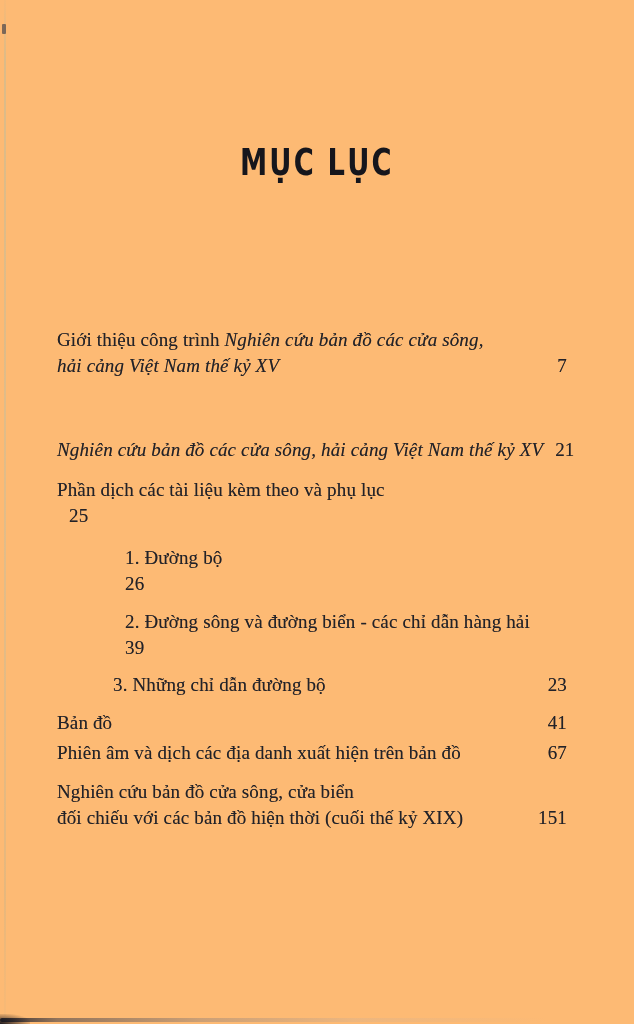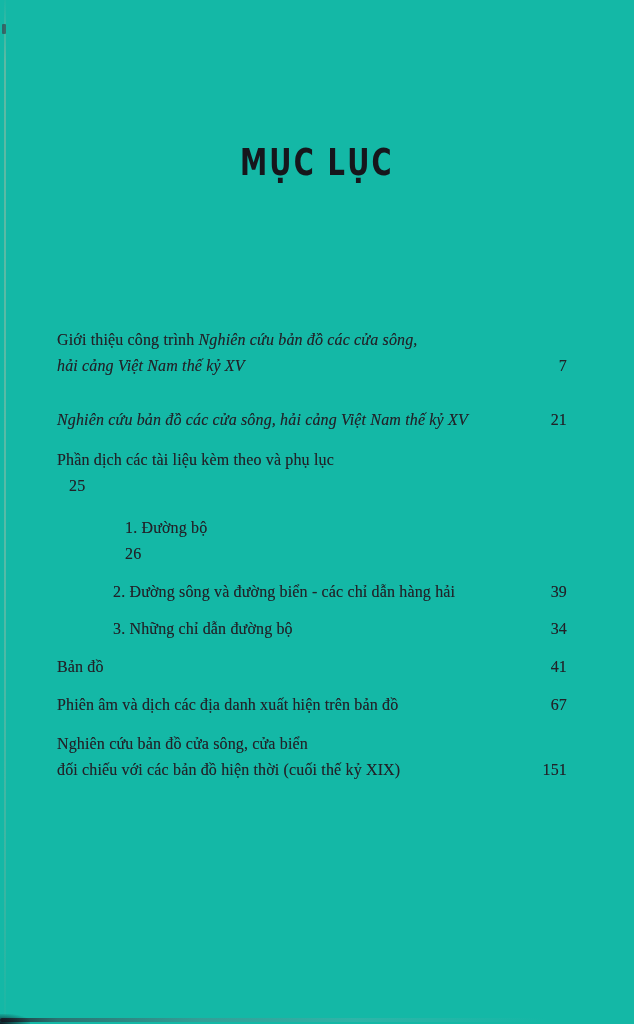--- a/index.html
+++ b/index.html
@@ -1,21 +1,21 @@
 <!DOCTYPE html>
 <html><head>
 <meta charset="utf-8">
 <style>
   html, body { margin: 0; padding: 0; background: #e8e8e6; }
   .scan-page {
     position: relative;
     width: 634px;
     height: 1024px;
     margin: 0 auto;
-    background: #14b8a6;
+    background: #fdba74;
     overflow: hidden;
     font-family: "Liberation Serif", "DejaVu Serif", serif;
     color: #222228;
   }
   
   .edge-left {
     position: absolute; left: 4px; top: 0; bottom: 8px; width: 2px;
     background: linear-gradient(to bottom,
       rgba(160,170,145,0.05),
       rgba(180,188,160,0.45) 6%,
@@ -55,21 +55,21 @@
   h1.title .title-inner {
     display: inline-block;
     transform: scaleX(0.72);
     transform-origin: center;
     letter-spacing: 3px;
     white-space: nowrap;
   }
   .toc {
     margin-top: 145px;
     padding: 0 67px 0 57px;
-    font-size: 16px;
+    font-size: 19px;
     letter-spacing: 0.15px;
   }
   .toc-entry { margin: 0; }
   .toc-line {
     display: flex;
     justify-content: space-between;
     align-items: baseline;
     line-height: 26px;
     white-space: nowrap;
   }
@@ -92,59 +92,59 @@
   <div class="toc">
       <div class="toc-entry" style="margin-top: 0px;">
         <div class="toc-line">
           <span class="toc-text"><span>Giới thiệu công trình </span><span class="italic">Nghiên cứu bản đồ các cửa sông,</span></span>
         </div>
         <div class="toc-line">
           <span class="toc-text"><span class="italic">hải cảng Việt Nam thế kỷ XV</span></span>
           <span class="toc-page">7</span>
         </div>
       </div>
-      <div class="toc-entry" style="margin-top: 28px;">
+      <div class="toc-entry" style="margin-top: 58px;">
         <div class="toc-line">
           <span class="toc-text"><span class="italic">Nghiên cứu bản đồ các cửa sông, hải cảng Việt Nam thế kỷ XV</span></span>
           <span class="toc-page">21</span>
         </div>
       </div>
       <div class="toc-entry" style="margin-top: 14px;">
         <div class="toc-line">
           <span class="toc-text"><span>Phần dịch các tài liệu kèm theo và phụ lục</span></span>
         </div>
         <div class="toc-line">
           <span class="toc-page">25</span>
         </div>
       </div>
       <div class="toc-entry" style="margin-top: 16px;">
         <div class="toc-line" style="padding-left: 56px; flex-direction: column;">
           <span class="toc-text"><span>1. Đường bộ</span></span>
           <span class="toc-page">26</span>
         </div>
       </div>
       <div class="toc-entry" style="margin-top: 12px;">
-        <div class="toc-line" style="padding-left: 56px;">
+        <div class="toc-line" style="padding-left: 56px; flex-direction: column;">
           <span class="toc-text"><span>2. Đường sông và đường biển - các chỉ dẫn hàng hải</span></span>
           <span class="toc-page">39</span>
         </div>
       </div>
       <div class="toc-entry" style="margin-top: 11px; font-family: Liberation Serif, serif;">
         <div class="toc-line" style="padding-left: 56px;">
           <span class="toc-text"><span>3. Những chỉ dẫn đường bộ</span></span>
-          <span class="toc-page">34</span>
+          <span class="toc-page">23</span>
         </div>
       </div>
       <div class="toc-entry" style="margin-top: 12px;">
         <div class="toc-line">
           <span class="toc-text"><span>Bản đồ</span></span>
           <span class="toc-page">41</span>
         </div>
       </div>
-      <div class="toc-entry" style="margin-top: 12px;">
+      <div class="toc-entry" style="margin-top: 4px;">
         <div class="toc-line">
           <span class="toc-text"><span>Phiên âm và dịch các địa danh xuất hiện trên bản đồ</span></span>
           <span class="toc-page">67</span>
         </div>
       </div>
       <div class="toc-entry" style="margin-top: 13px;">
         <div class="toc-line">
           <span class="toc-text"><span>Nghiên cứu bản đồ cửa sông, cửa biển</span></span>
         </div>
         <div class="toc-line">

